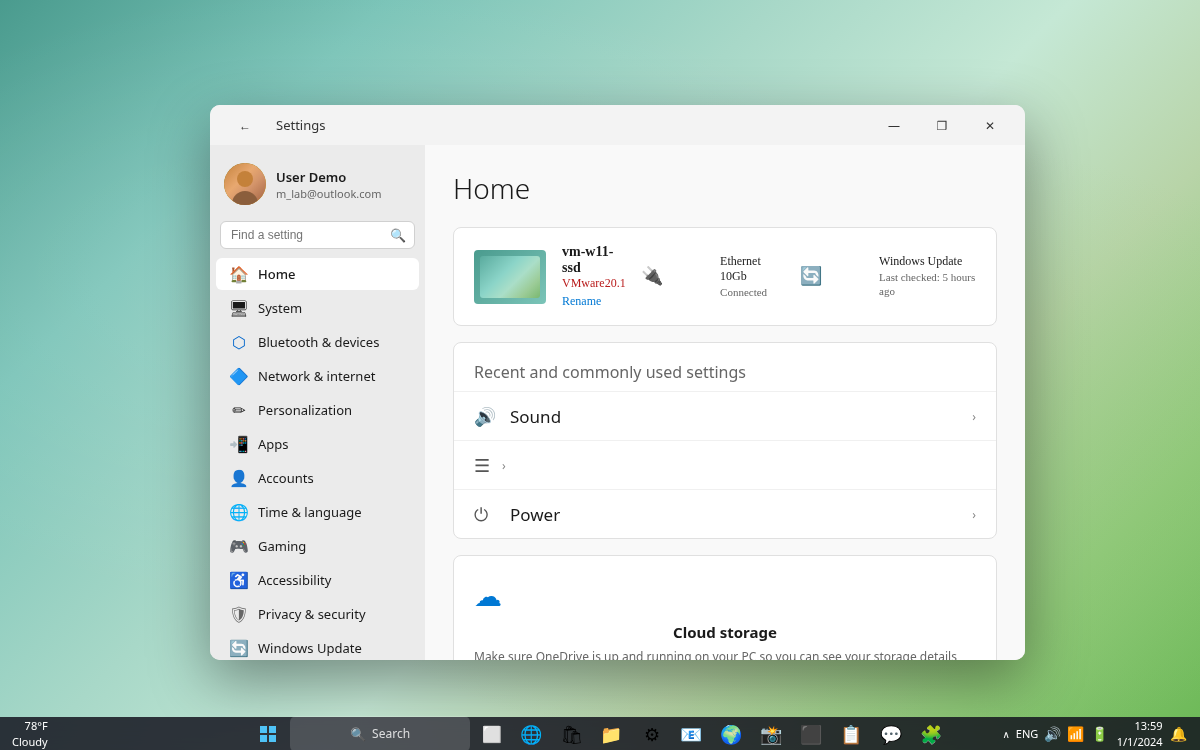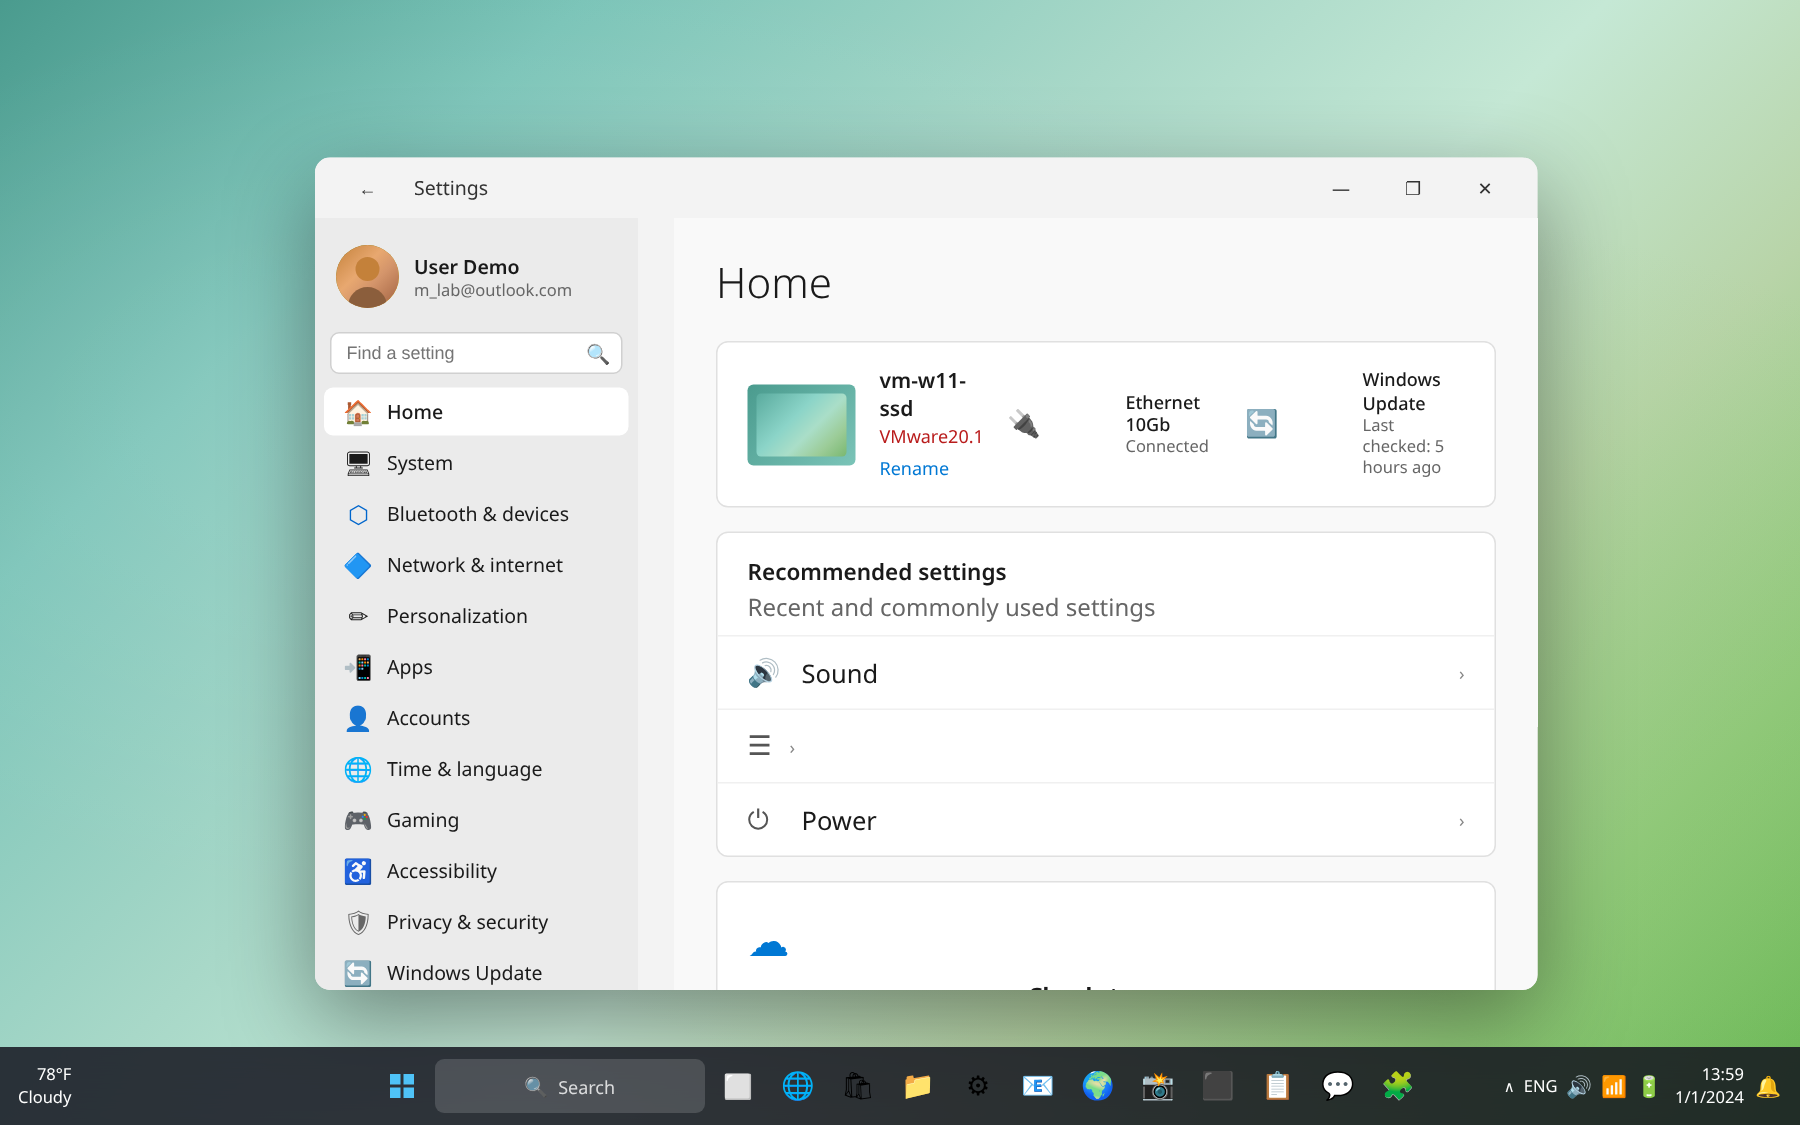--- a/index.html
+++ b/index.html
@@ -20,21 +20,21 @@
         radial-gradient(ellipse at 30% 40%, rgba(255,255,255,0.15) 0%, transparent 50%),
         radial-gradient(ellipse at 70% 60%, rgba(144,200,120,0.3) 0%, transparent 50%);
     }
 
     
     .taskbar {
       position: absolute;
       bottom: 0;
       left: 0;
       right: 0;
-      height: 52px;
+      height: 33px;
       background: rgba(20, 20, 30, 0.85);
       backdrop-filter: blur(20px);
       display: flex;
       align-items: center;
       justify-content: space-between;
       padding: 0 12px;
       z-index: 100;
     }
     .taskbar-left {
       display: flex;
@@ -143,21 +143,20 @@
       border-radius: 4px;
       cursor: pointer;
       font-size: 12px;
       color: #333;
     }
 
     .window-body {
       display: flex;
       flex: 1;
       overflow: hidden;
-      gap: 24px;
     }
 
     
     .sidebar {
       width: 215px;
       background: #ebebeb;
       flex-shrink: 0;
       display: flex;
       flex-direction: column;
       padding: 8px 0;
@@ -282,20 +281,21 @@
     
     .device-card {
       background: white;
       border-radius: 8px;
       padding: 16px 20px;
       display: flex;
       align-items: center;
       gap: 16px;
       margin-bottom: 16px;
       border: 1px solid #e0e0e0;
+      font-family: Liberation Serif, serif;
     }
     .device-thumbnail {
       width: 72px;
       height: 54px;
       background: linear-gradient(135deg, #4a9b8e, #7bc4b8);
       border-radius: 4px;
       overflow: hidden;
       flex-shrink: 0;
       display: flex;
       align-items: center;
@@ -479,21 +479,20 @@
             <div class="status-text-group">
               <div class="status-label">Windows Update</div>
               <div class="status-sublabel">Last checked: 5 hours ago</div>
             </div>
           </div>
         </div>
       </div>
 
       <div class="section-card">
         <div class="section-header">
-          <div class="section-title">Recommended settings</div>
           <div class="section-sub">Recent and commonly used settings</div>
         </div>
         <div class="setting-row">
           <span class="setting-icon">🔊</span>
           <span class="setting-name">Sound</span>
           <span class="chevron">›</span>
         </div>
         <div class="setting-row">
           <span class="setting-icon">☰</span>
           <span class="chevron">›</span>

